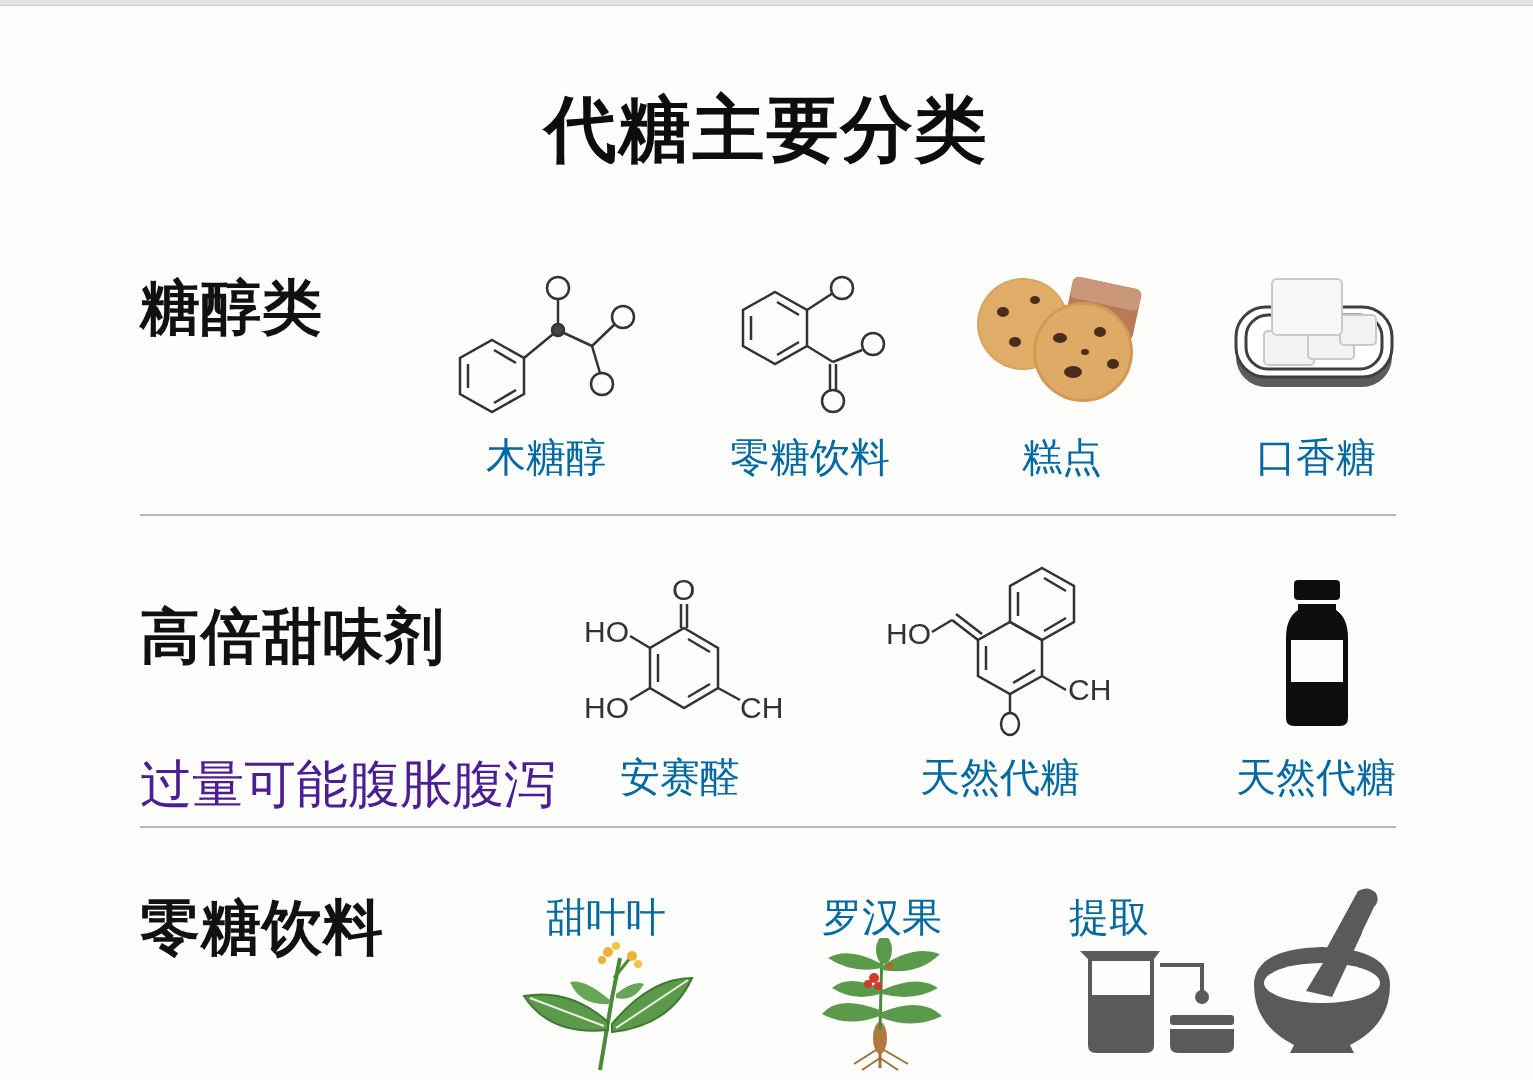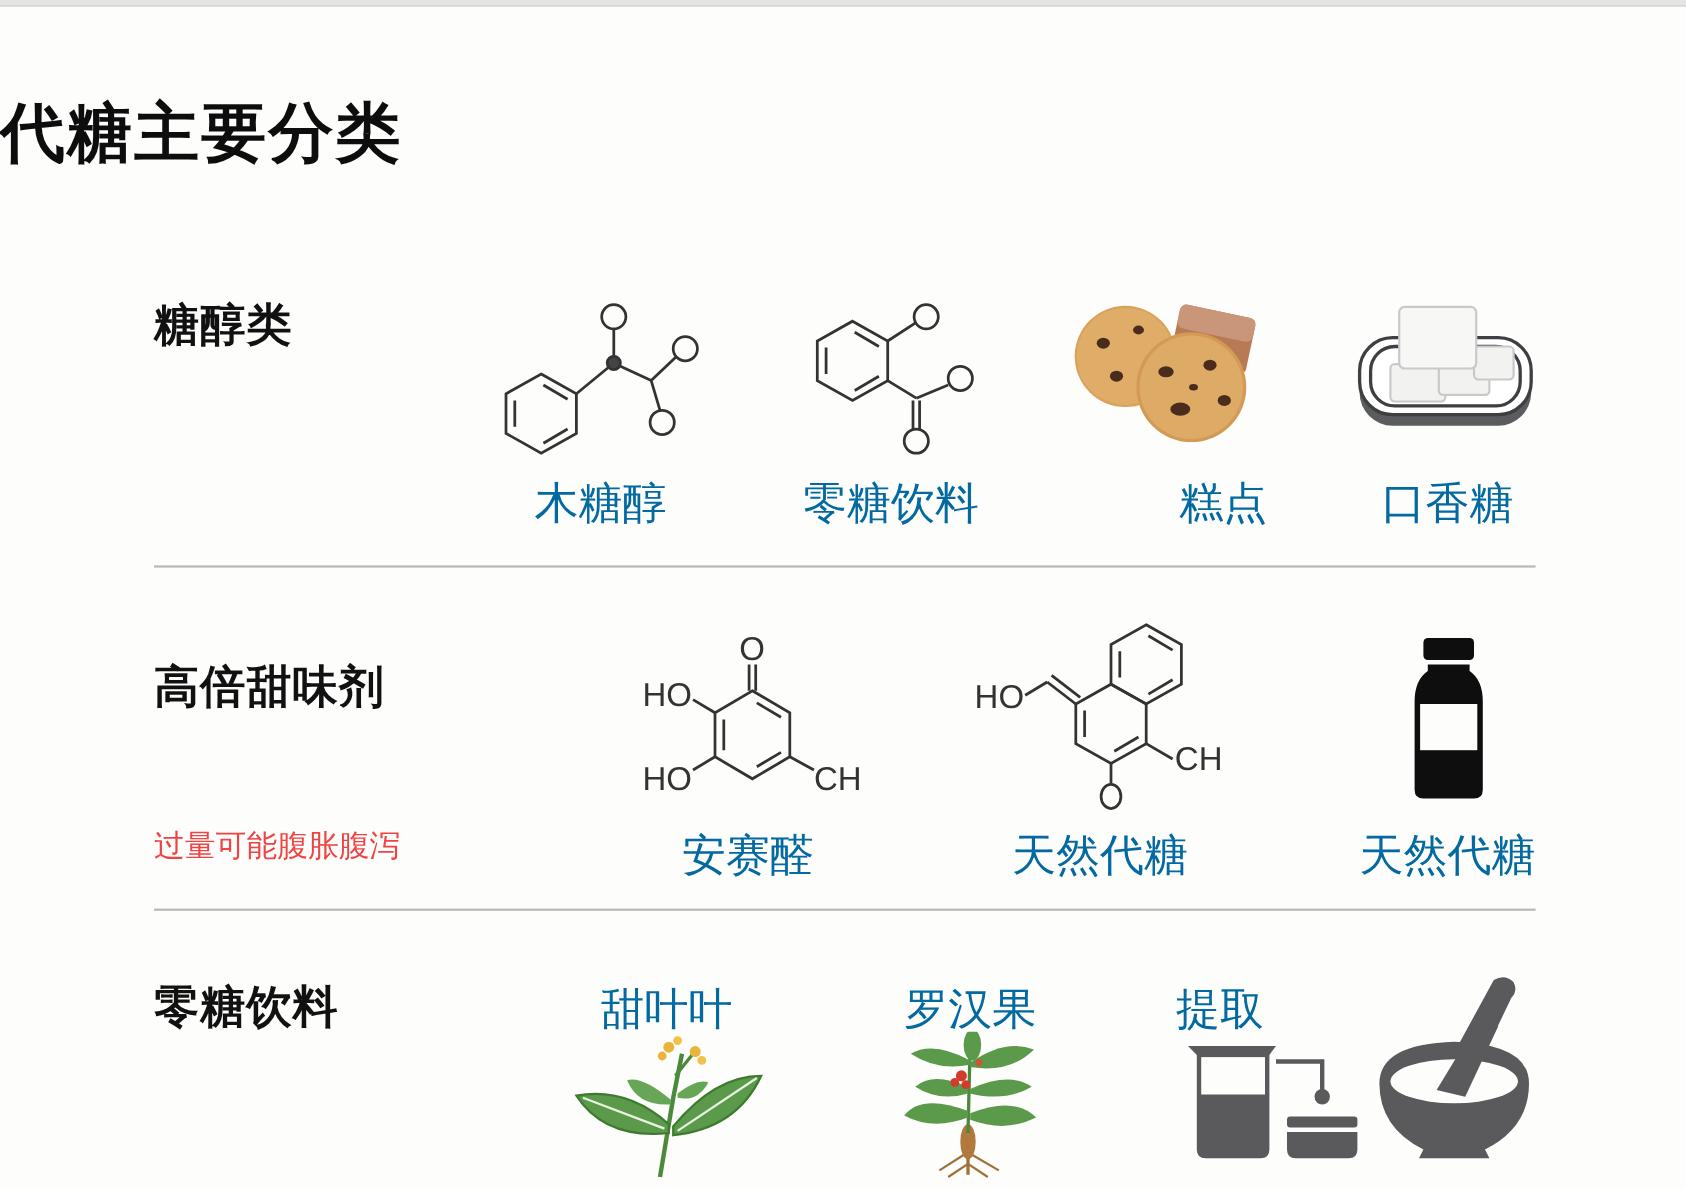--- a/index.html
+++ b/index.html
@@ -3,23 +3,23 @@
 <meta charset="utf-8">
 <style>
   html, body { margin: 0; padding: 0; }
   body {
     width: 1533px; height: 1080px; position: relative; overflow: hidden;
     background: #fdfdfb;
     font-family: "DejaVu Sans", "Liberation Sans", sans-serif;
     color: #111;
   }
   .topbar { position: absolute; left: 0; top: 0; width: 1533px; height: 5px; background: #e4e4e2; border-bottom: 1px solid #cfcfcd; }
-  .title { position: absolute; left: 0; top: 82px; width: 1533px; text-align: left; font-size: 59px; font-weight: bold; letter-spacing: 2px; color: #0d0d0d; }
-  .cat-label { position: absolute; font-size: 41px; font-weight: bold; color: #111; letter-spacing: 1px; }
-  .note { position: absolute; font-size: 28px; color: #ef4444; }
+  .title { position: absolute; left: 0; top: 82px; width: 1533px; text-align: center; font-size: 72px; font-weight: bold; letter-spacing: 2px; color: #0d0d0d; }
+  .cat-label { position: absolute; font-size: 60px; font-weight: bold; color: #111; letter-spacing: 1px; }
+  .note { position: absolute; font-size: 52px; color: #4c1d95; }
   .divider { position: absolute; left: 140px; width: 1256px; height: 2px; background: #b8b8b8; }
   .item-label { position: absolute; font-size: 40px; color: #0369a1; white-space: nowrap; transform: translateX(-50%); }
   .icon { position: absolute; }
   .icon svg { display: block; }
   .chem text { font-family: "Liberation Sans", sans-serif; font-size: 30px; fill: #333; }
 </style>
 </head>
 <body>
 
 <div class="topbar"></div>
@@ -78,21 +78,21 @@
     <ellipse cx="40" cy="70" rx="6" ry="5" fill="#4a2c1c"></ellipse>
     <circle cx="108" cy="80" r="50" fill="#d29a55"></circle>
     <circle cx="108" cy="80" r="47" fill="#ddab66"></circle>
     <ellipse cx="85" cy="66" rx="7" ry="5" fill="#4a2c1c"></ellipse>
     <ellipse cx="125" cy="60" rx="6" ry="5" fill="#4a2c1c"></ellipse>
     <ellipse cx="98" cy="100" rx="9" ry="6" fill="#4a2c1c"></ellipse>
     <ellipse cx="138" cy="92" rx="6" ry="5" fill="#4a2c1c"></ellipse>
     <ellipse cx="110" cy="80" rx="4" ry="3" fill="#4a2c1c"></ellipse>
   </svg>
 </div>
-<div class="item-label" style="left:1112px; top:430px;">糕点</div>
+<div class="item-label" style="left:1062px; top:430px;">糕点</div>
 
 <div class="icon" style="left:1232px; top:275px;">
   <svg width="165" height="120" viewBox="0 0 165 120">
     <rect x="4" y="40" width="156" height="72" rx="30" fill="#5a5c5e"></rect>
     <rect x="4" y="32" width="156" height="70" rx="30" fill="#fff" stroke="#3d3f41" stroke-width="3"></rect>
     <rect x="14" y="40" width="136" height="54" rx="22" fill="#fff" stroke="#3d3f41" stroke-width="3"></rect>
     <rect x="32" y="56" width="50" height="34" rx="4" fill="#f2f2f0" stroke="#c9c9c9" stroke-width="2"></rect>
     <rect x="76" y="52" width="46" height="32" rx="4" fill="#f2f2f0" stroke="#c9c9c9" stroke-width="2"></rect>
     <rect x="108" y="40" width="36" height="30" rx="4" fill="#f2f2f0" stroke="#c9c9c9" stroke-width="2"></rect>
     <rect x="40" y="4" width="70" height="56" rx="5" fill="#f7f7f5" stroke="#c9c9c9" stroke-width="2"></rect>

